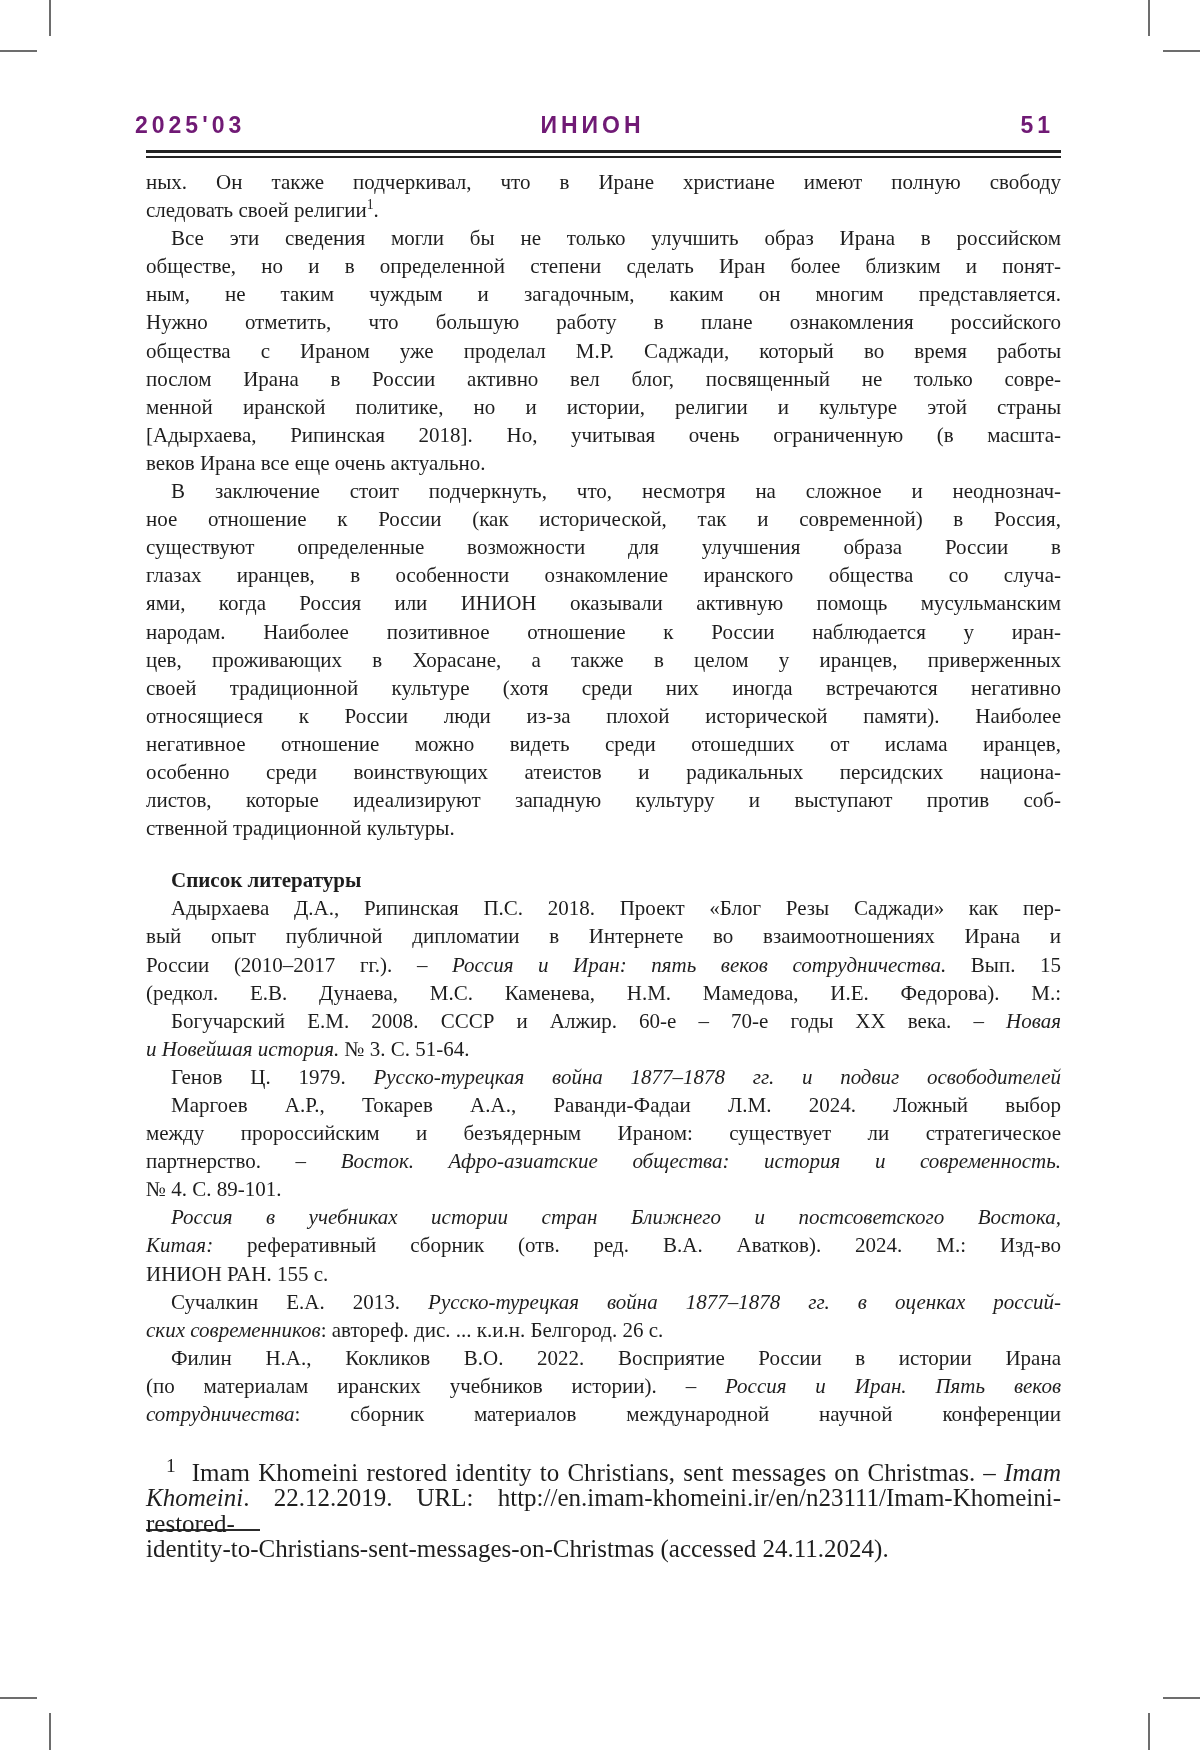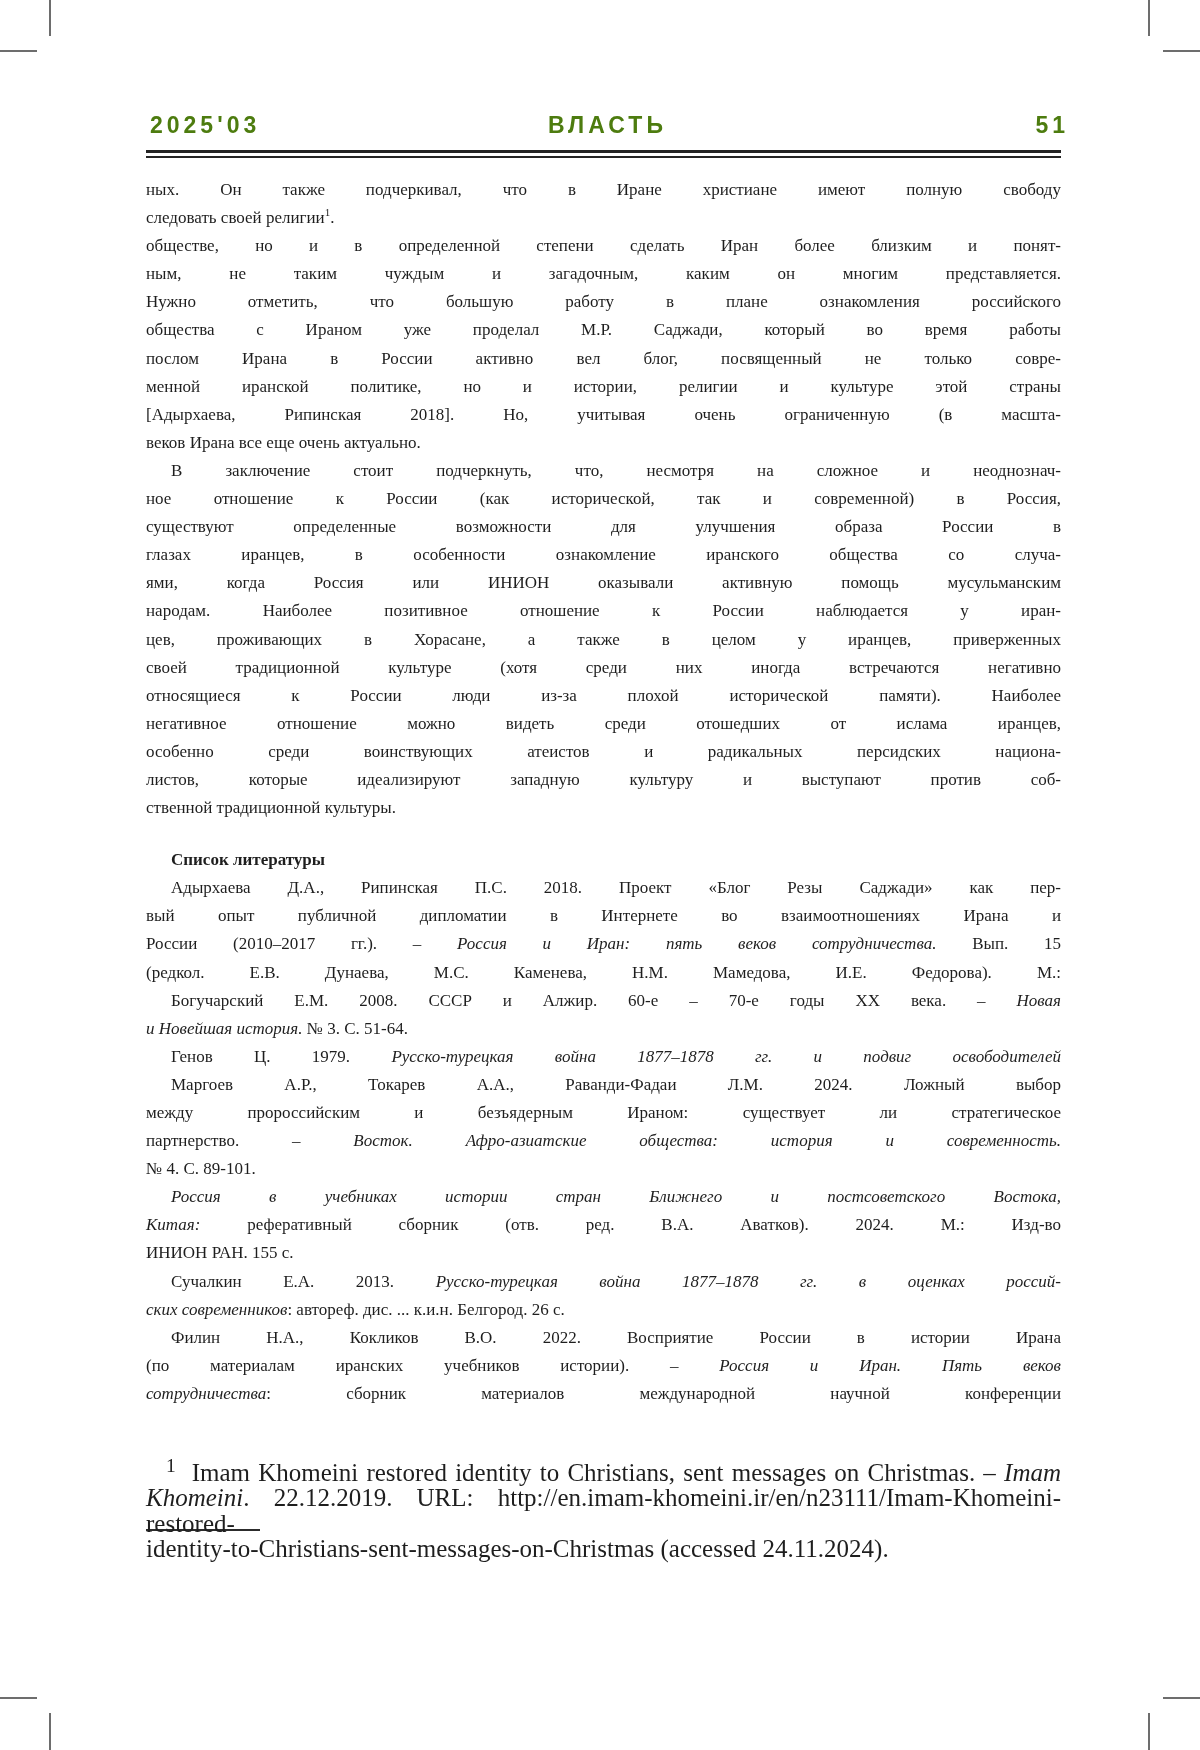--- a/index.html
+++ b/index.html
@@ -1,28 +1,28 @@
 <!DOCTYPE html>
 <html><head>
 <meta charset="utf-8">
 <style>
   html,body{margin:0;padding:0;background:#ffffff;}
   .page{position:relative;width:1200px;height:1750px;background:#ffffff;overflow:hidden;
         font-family:"Liberation Serif", serif;color:#1e1e1e;}
   .cropmark{position:absolute;background:#6d6d6d;}
-  .running-head{position:absolute;left:150px;top:112px;width:915px;height:28px;
+  .running-head{position:absolute;left:135px;top:112px;width:915px;height:28px;
         font-family:"Liberation Sans", sans-serif;font-size:23px;font-weight:600;
-        letter-spacing:4px;color:#4d7c0f;}
+        letter-spacing:4px;color:#701a75;}
   .rh-issue{position:absolute;left:0;top:0;}
   .rh-title{position:absolute;left:50%;top:0;transform:translateX(-50%);}
   .rh-page{position:absolute;right:0;top:0;margin-right:-4px;}
   .header-rule{position:absolute;left:146px;top:150px;width:915px;height:8px;
         border-top:3px solid #242424;border-bottom:2px solid #242424;box-sizing:border-box;}
-  .article{position:absolute;left:146px;top:176px;width:915px;
-        font-size:17px;line-height:28.1px;}
+  .article{position:absolute;left:146px;top:168px;width:915px;
+        font-size:21px;line-height:28.1px;}
   .line{text-align:justify;text-align-last:justify;}
   .line.last{text-align-last:auto;}
   .line.indent{text-indent:25px;}
   .block.heading{margin-top:24px;font-weight:bold;}
   .block.heading .line{text-align-last:auto;margin-top:16px;}
   sup{font-size:0.65em;vertical-align:super;line-height:0;}
   .footnote-sep{position:absolute;left:146px;top:1529px;width:114px;
         border-top:2px solid #2c2c2c;}
   .footnote{position:absolute;left:146px;top:1460px;width:915px;
         font-size:25px;line-height:25.3px;}
@@ -39,31 +39,32 @@
   <div class="cropmark" style="left:0;top:50px;width:37px;height:2px;"></div>
   <div class="cropmark" style="left:1148px;top:0;width:2px;height:36px;"></div>
   <div class="cropmark" style="left:1163px;top:50px;width:37px;height:2px;"></div>
   <div class="cropmark" style="left:0;top:1697px;width:37px;height:2px;"></div>
   <div class="cropmark" style="left:49px;top:1713px;width:2px;height:37px;"></div>
   <div class="cropmark" style="left:1163px;top:1697px;width:37px;height:2px;"></div>
   <div class="cropmark" style="left:1148px;top:1713px;width:2px;height:37px;"></div>
 
   <div class="running-head">
     <span class="rh-issue">2025'03</span>
-    <span class="rh-title">ВЛАСТЬ</span>
+    <span class="rh-title">ИНИОН</span>
     <span class="rh-page">51</span>
   </div>
   <div class="header-rule"></div>
 
   <div class="article" id="article-body">
       <div class="block paragraph">
         <div class="line">ных. Он также подчеркивал, что в Иране христиане имеют полную свободу</div>
         <div class="line last">следовать своей религии<sup>1</sup>.</div>
       </div>
       <div class="block paragraph">
+        <div class="line indent">Все эти сведения могли бы не только улучшить образ Ирана в российском</div>
         <div class="line">обществе, но и в определенной степени сделать Иран более близким и понят-</div>
         <div class="line">ным, не таким чуждым и загадочным, каким он многим представляется.</div>
         <div class="line">Нужно отметить, что большую работу в плане ознакомления российского</div>
         <div class="line">общества с Ираном уже проделал М.Р. Саджади, который во время работы</div>
         <div class="line">послом Ирана в России активно вел блог, посвященный не только совре-</div>
         <div class="line">менной иранской политике, но и истории, религии и культуре этой страны</div>
         <div class="line">[Адырхаева, Рипинская 2018]. Но, учитывая очень ограниченную (в масшта-</div>
         <div class="line last">веков Ирана все еще очень актуально.</div>
       </div>
       <div class="block paragraph">

